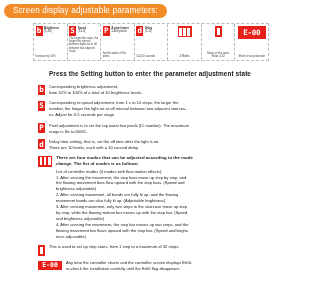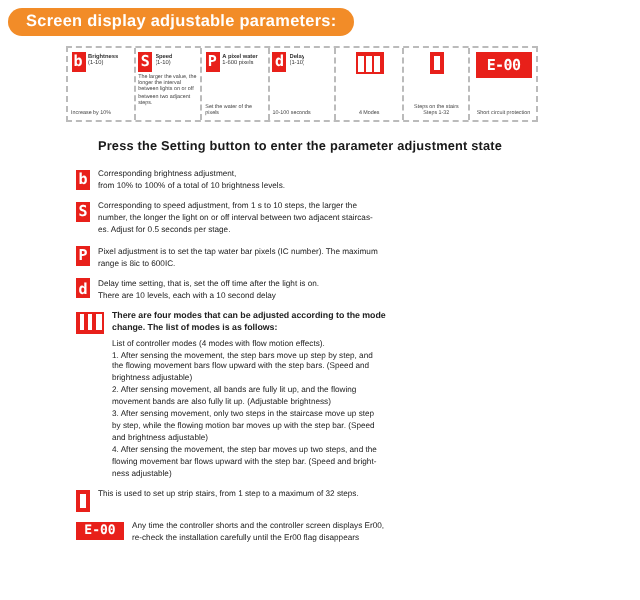--- a/index.html
+++ b/index.html
@@ -21,21 +21,21 @@
   
   .banner {
     position: absolute;
     left: 4px;
     top: 4px;
     padding: 2px 9px 3px 9px;
     background: #f28c28;
     border-radius: 7px;
     color: #ffffff;
     font-size: 8.2px;
-    font-weight: bold;
+    font-weight: normal;
     letter-spacing: 0.15px;
     white-space: nowrap;
   }
 
   
   .spec-table {
     position: absolute;
     left: 33px;
     top: 23px;
     width: 236px;

